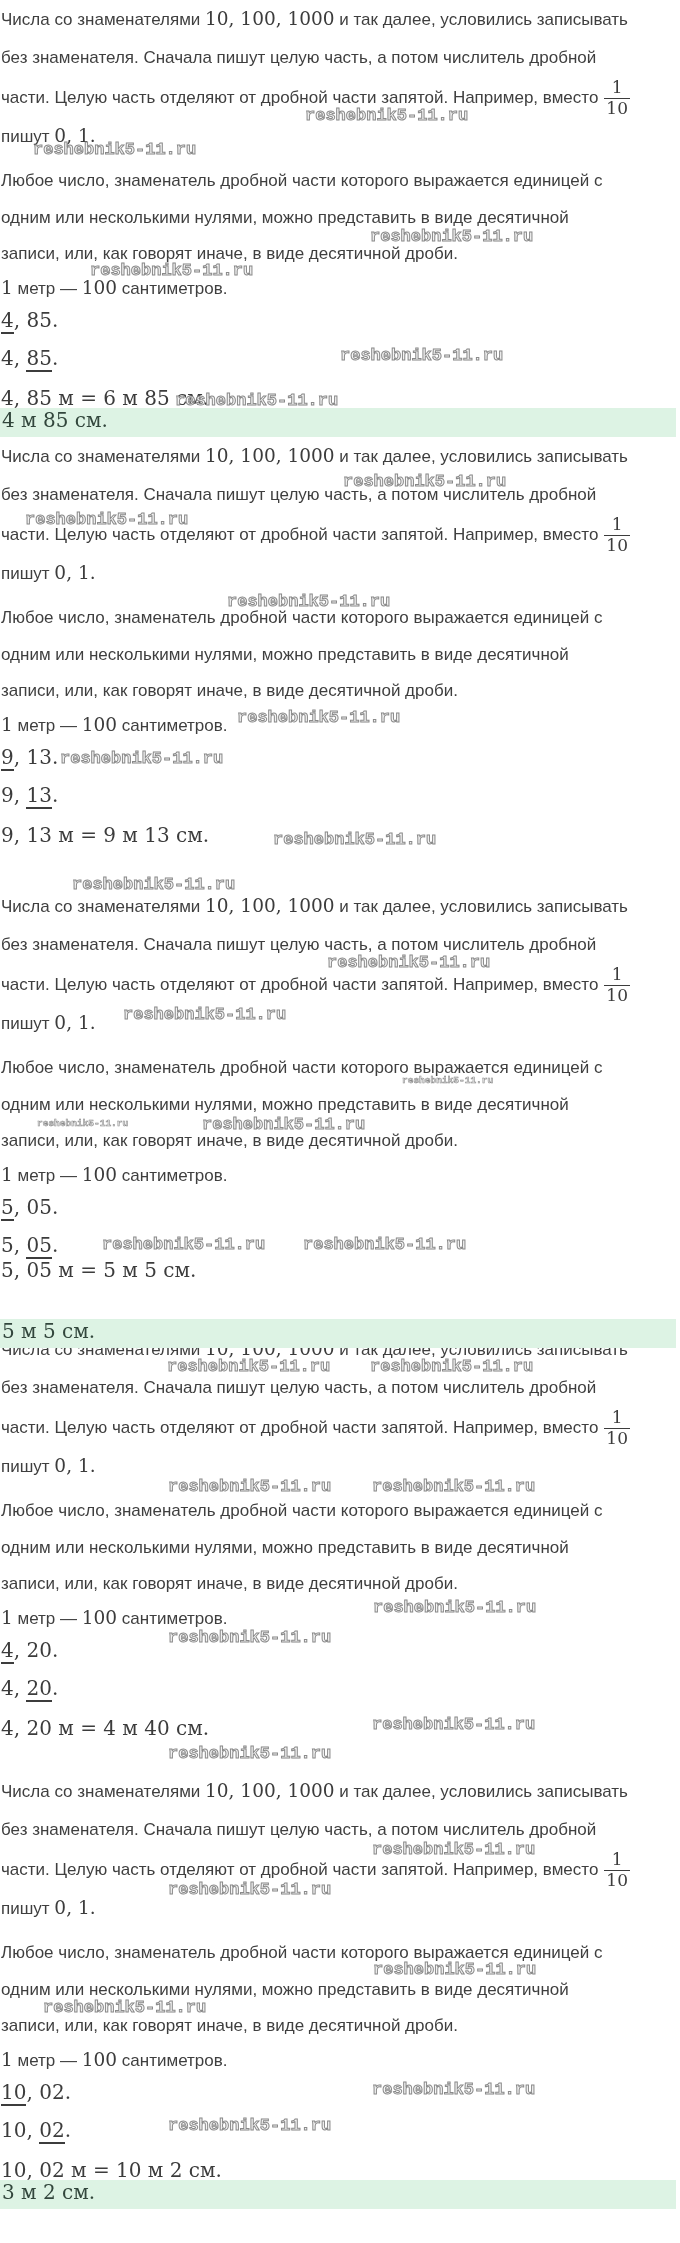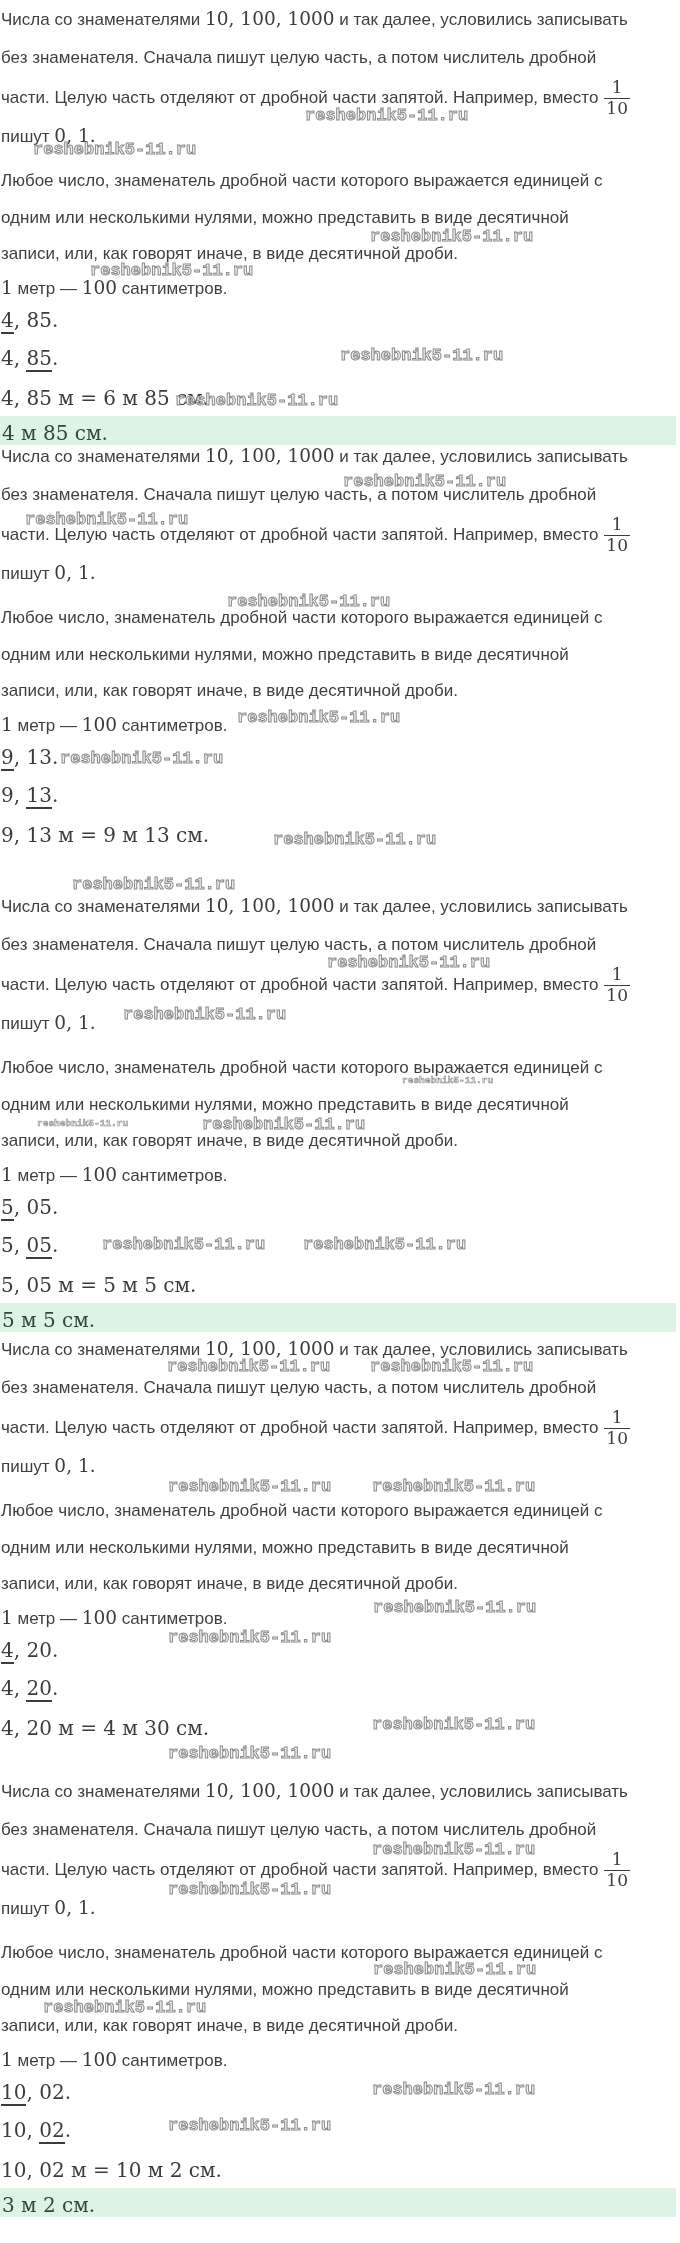--- a/index.html
+++ b/index.html
@@ -9,21 +9,21 @@
   .sans{font-family:"Liberation Sans",sans-serif;font-size:17px;color:#3f3f3f;}
   .sans .pnum{font-family:"DejaVu Serif",serif;font-size:18.5px;color:#3c3c3c;}
   .math{font-family:"DejaVu Serif",serif;font-size:20px;color:#3c3c3c;}
   .u{display:inline-block;border-bottom:2px solid #3c3c3c;padding-bottom:1px;line-height:1.05;}
   .fracline{display:flex;align-items:center;height:50px;}
   .frac{display:inline-flex;flex-direction:column;align-items:center;
         font-family:"DejaVu Serif",serif;font-size:17px;color:#3c3c3c;
         margin-left:6px;line-height:1.15;}
   .fd{border-top:1.5px solid #3c3c3c;padding:0 2px;}
   .answer{position:absolute;left:0;width:676px;height:29px;background:#ddf3e4;
-          display:flex;align-items:flex-end;z-index:1;margin-top:8px;}
+          display:flex;align-items:flex-start;z-index:1;}
   .answer .amath{font-family:"DejaVu Serif",serif;font-size:20px;color:#32463c;
                  padding-left:2px;white-space:pre;}
   .wm{position:absolute;font-family:Liberation Mono, monospace;font-weight:bold;font-size:17px;
       color:#9a9a9a;white-space:nowrap;z-index:3;}
   @supports (-webkit-text-stroke: 1px #000){
     .wm{color:#f4f4f4;-webkit-text-stroke:1px #8a8a8a;}
     .wm-s{-webkit-text-stroke:0.6px #8a8a8a;}
   }
   .wm-s{font-size:9.5px;}
 </style>
@@ -80,22 +80,22 @@
     <div class="line sans" style="top:8px"><span>Числа со знаменателями </span><span class="pnum">10, 100, 1000</span><span> и так далее, условились записывать</span></div>
     <div class="line sans" style="top:48px">без знаменателя. Сначала пишут целую часть, а потом числитель дробной</div>
     <div class="line sans fracline" style="top:73px"><span>части. Целую часть отделяют от дробной части запятой. Например, вместо</span><span class="frac"><span class="fn">1</span><span class="fd">10</span></span></div>
     <div class="line sans" style="top:125px"><span>пишут </span><span class="pnum">0, 1.</span></div>
     <div class="line sans" style="top:171px">Любое число, знаменатель дробной части которого выражается единицей с</div>
     <div class="line sans" style="top:208px">одним или несколькими нулями, можно представить в виде десятичной</div>
     <div class="line sans" style="top:244px">записи, или, как говорят иначе, в виде десятичной дроби.</div>
     <div class="line sans" style="top:277px"><span class="pnum">1</span><span> метр — </span><span class="pnum">100</span><span> сантиметров.</span></div>
     <div class="line math" style="top:308px"><span class="u">5</span><span>, </span><span>05</span><span>.</span></div>
     <div class="line math" style="top:346px"><span>5</span><span>, </span><span class="u">05</span><span>.</span></div>
-    <div class="line math" style="top:386px">5, 05 м = 5 м 5 см.</div>
-    <div class="answer" style="top:408px">
+    <div class="line math" style="top:371px">5, 05 м = 5 м 5 см.</div>
+    <div class="answer" style="top:432px">
         <span class="amath">5 м 5 см.</span>
       </div>
     <span class="wm" style="left:327px;top:66px">reshebnik5-11.ru</span>
     <span class="wm" style="left:123px;top:118px">reshebnik5-11.ru</span>
     <span class="wm wm-s" style="left:402px;top:188px">reshebnik5-11.ru</span>
     <span class="wm wm-s" style="left:37px;top:231px">reshebnik5-11.ru</span>
     <span class="wm" style="left:202px;top:228px">reshebnik5-11.ru</span>
     <span class="wm" style="left:102px;top:348px">reshebnik5-11.ru</span>
     <span class="wm" style="left:303px;top:348px">reshebnik5-11.ru</span>
   </section>
@@ -104,21 +104,21 @@
     <div class="line sans" style="top:8px"><span>Числа со знаменателями </span><span class="pnum">10, 100, 1000</span><span> и так далее, условились записывать</span></div>
     <div class="line sans" style="top:48px">без знаменателя. Сначала пишут целую часть, а потом числитель дробной</div>
     <div class="line sans fracline" style="top:73px"><span>части. Целую часть отделяют от дробной части запятой. Например, вместо</span><span class="frac"><span class="fn">1</span><span class="fd">10</span></span></div>
     <div class="line sans" style="top:125px"><span>пишут </span><span class="pnum">0, 1.</span></div>
     <div class="line sans" style="top:171px">Любое число, знаменатель дробной части которого выражается единицей с</div>
     <div class="line sans" style="top:208px">одним или несколькими нулями, можно представить в виде десятичной</div>
     <div class="line sans" style="top:244px">записи, или, как говорят иначе, в виде десятичной дроби.</div>
     <div class="line sans" style="top:277px"><span class="pnum">1</span><span> метр — </span><span class="pnum">100</span><span> сантиметров.</span></div>
     <div class="line math" style="top:308px"><span class="u">4</span><span>, </span><span>20</span><span>.</span></div>
     <div class="line math" style="top:346px"><span>4</span><span>, </span><span class="u">20</span><span>.</span></div>
-    <div class="line math" style="top:386px">4, 20 м = 4 м 30 см.</div>
+    <div class="line math" style="top:386px">4, 20 м = 4 м 40 см.</div>
     <span class="wm" style="left:167px;top:27px">reshebnik5-11.ru</span>
     <span class="wm" style="left:370px;top:27px">reshebnik5-11.ru</span>
     <span class="wm" style="left:168px;top:147px">reshebnik5-11.ru</span>
     <span class="wm" style="left:372px;top:147px">reshebnik5-11.ru</span>
     <span class="wm" style="left:373px;top:268px">reshebnik5-11.ru</span>
     <span class="wm" style="left:168px;top:298px">reshebnik5-11.ru</span>
     <span class="wm" style="left:372px;top:385px">reshebnik5-11.ru</span>
     <span class="wm" style="left:168px;top:414px">reshebnik5-11.ru</span>
   </section>
 

